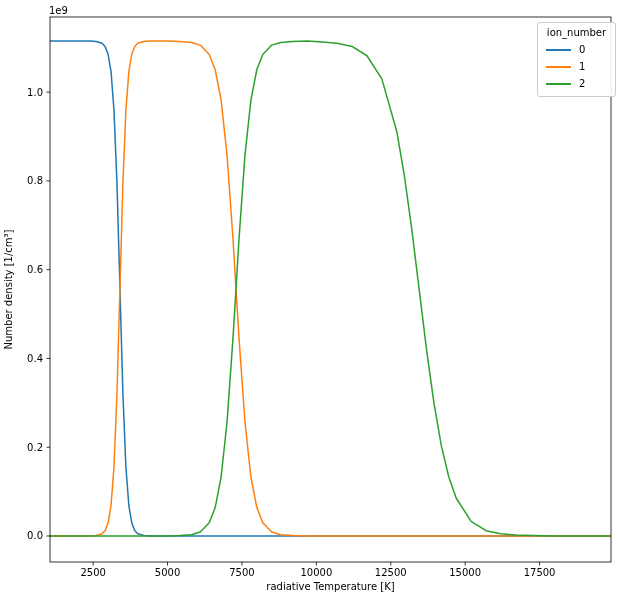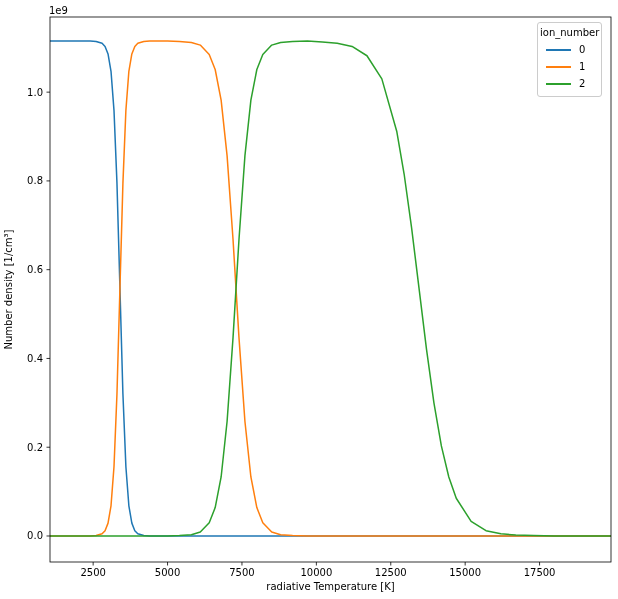--- a/index.html
+++ b/index.html
@@ -7,21 +7,21 @@
     position: relative;
     width: 618px; height: 599px;
     background: #ffffff;
     font-family: "DejaVu Sans", sans-serif;
     overflow: hidden;
   }
   #chart-svg { position: absolute; left: 0; top: 0; }
   #legend {
     position: absolute;
     left: 537px; top: 22px;
-    width: 65px;
+    width: 79px;
     box-sizing: border-box;
     background: rgba(255,255,255,0.9);
     border: 1px solid #cccccc;
     border-radius: 3px;
     padding: 3px 2px 4px 2px;
     font-size: 10px;
     color: #000000;
     line-height: 13px;
   }
   .legend-title { text-align: center; margin-bottom: 2px; white-space: nowrap; }

